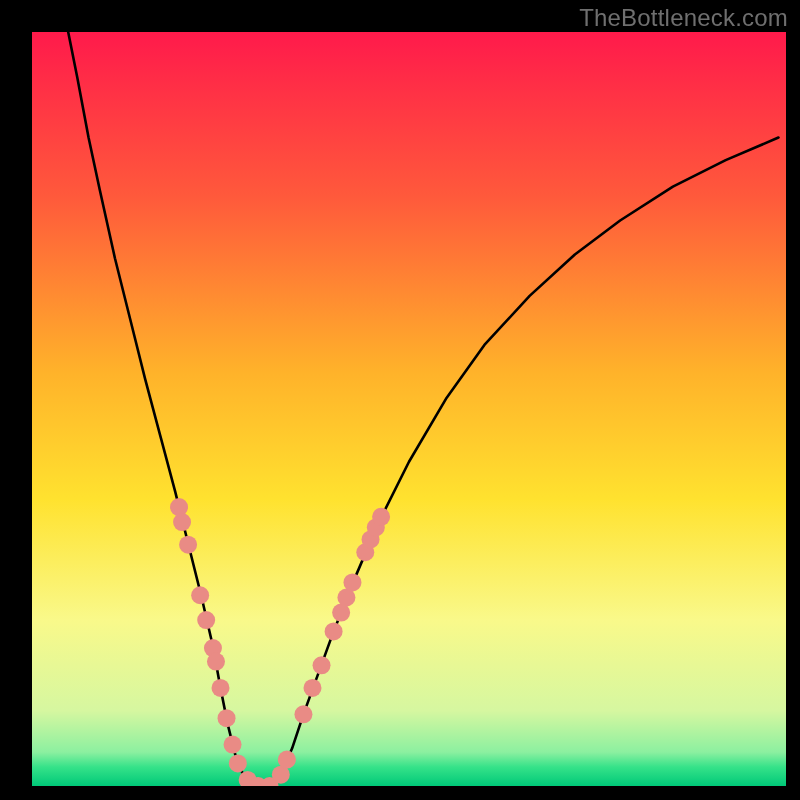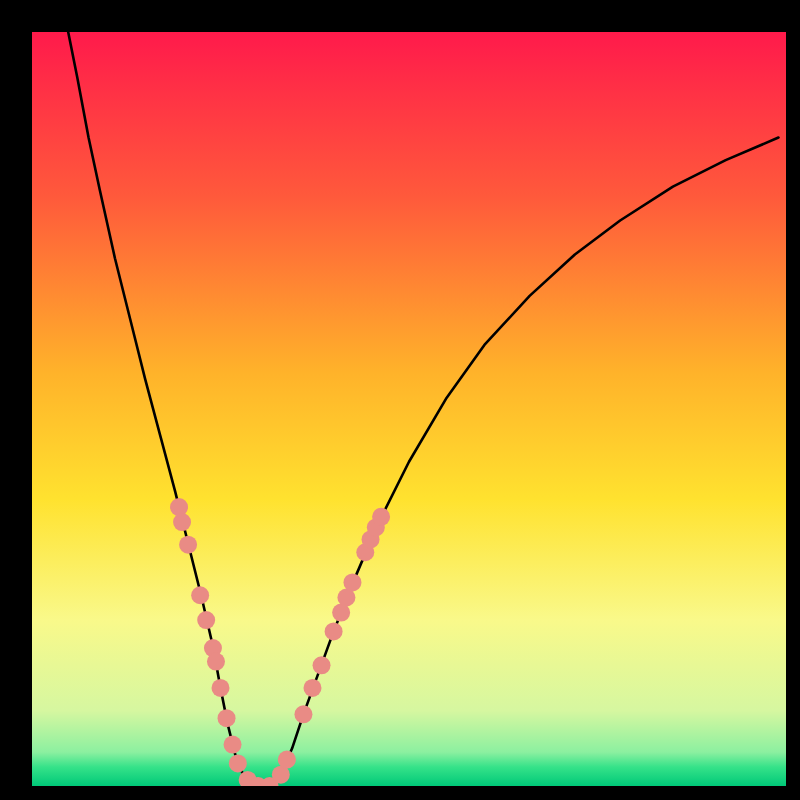--- a/index.html
+++ b/index.html
@@ -26,20 +26,21 @@
     font-weight: 500;
     letter-spacing: 0.2px;
     z-index: 10;
   }
   svg { display: block; }
 </style>
 </head>
 <body>
 
 <div class="stage">
+  <div class="watermark">TheBottleneck.com</div>
 
   <svg id="svg" width="800" height="800" viewBox="0 0 800 800">
     <defs>
       <linearGradient id="bg-grad" x1="0" y1="0" x2="0" y2="1">
           <stop offset="0.00%" stop-color="#ff1a4b"></stop>
           <stop offset="22.00%" stop-color="#ff5a3b"></stop>
           <stop offset="45.00%" stop-color="#ffb22a"></stop>
           <stop offset="62.00%" stop-color="#ffe22f"></stop>
           <stop offset="78.00%" stop-color="#f9f98a"></stop>
           <stop offset="90.00%" stop-color="#d6f7a0"></stop>

